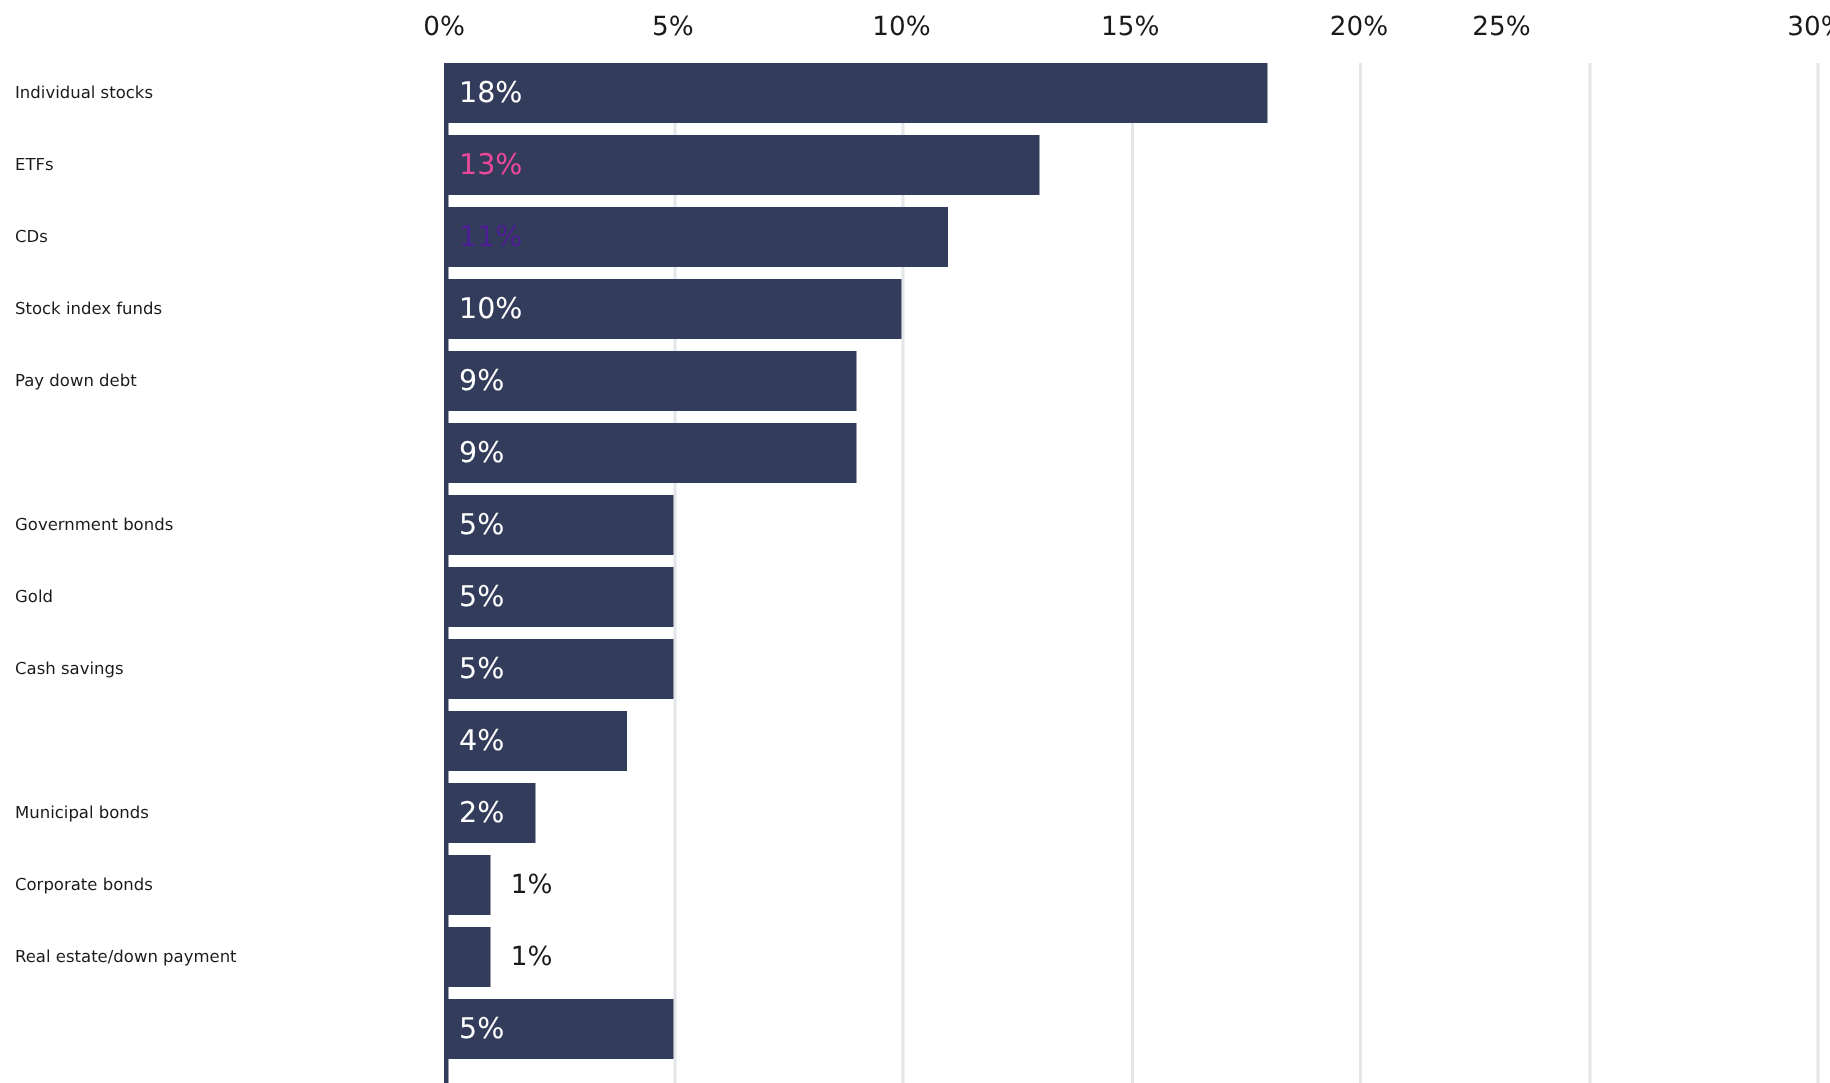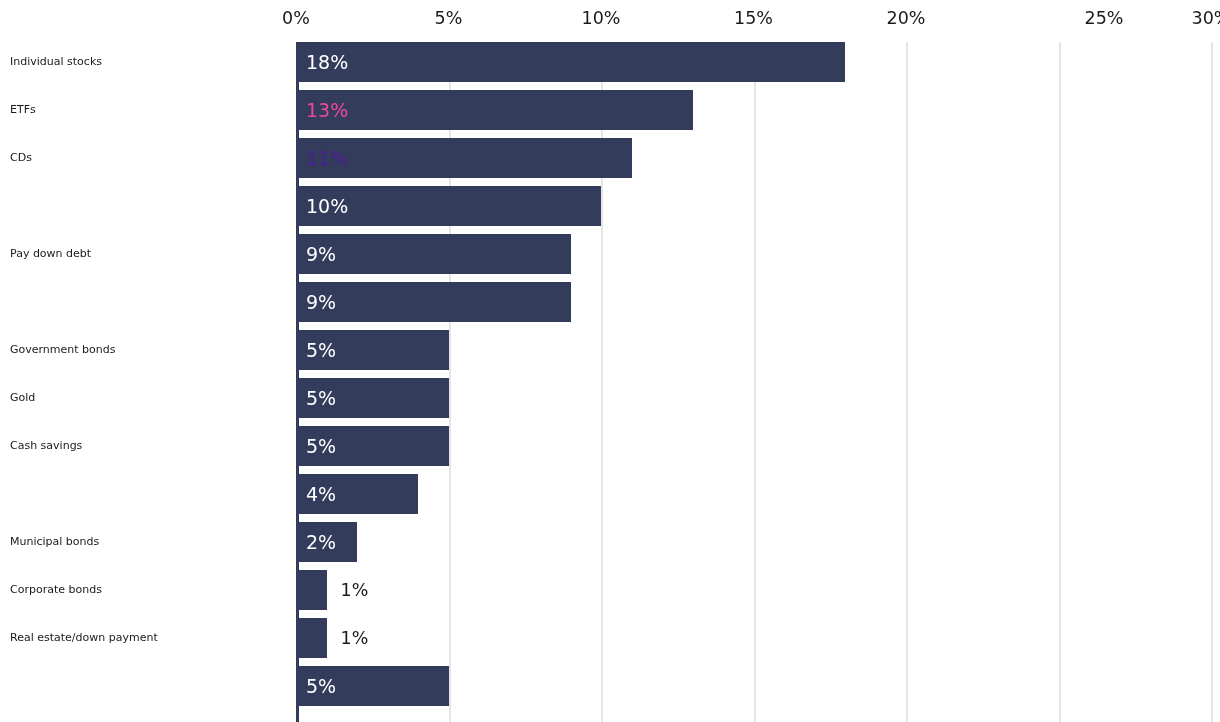--- a/index.html
+++ b/index.html
@@ -121,21 +121,21 @@
 
 <div id="chart-root">
 
   <div class="xaxis">
     <div id="xticks-host">
         <div class="xtick" style="left: 296px;">0%</div>
         <div class="xtick" style="left: 448.5px;">5%</div>
         <div class="xtick" style="left: 601px;">10%</div>
         <div class="xtick" style="left: 753.5px;">15%</div>
         <div class="xtick" style="left: 906px;">20%</div>
-        <div class="xtick" style="left: 1104px; text-align: right;">25%</div>
+        <div class="xtick" style="left: 1001px; text-align: right;">25%</div>
         <div class="xtick" style="left: 1211px;">30%</div>
       </div>
   </div>
 
   <div class="plot">
     <div id="gridlines-host">
         <div class="gridline" style="left: 152.5px;"></div>
         <div class="gridline" style="left: 305px;"></div>
         <div class="gridline" style="left: 457.5px;"></div>
         <div class="gridline" style="left: 610px;"></div>
@@ -155,20 +155,21 @@
         <div class="cat-label">ETFs</div>
         <div class="bar" style="width: 396.5px; background: rgb(52, 60, 92);"></div>
         <div class="bar-label-in" style="left: 306px; color: #ec4899; position: absolute;">13%</div>
       </div>
       <div class="row">
         <div class="cat-label">CDs</div>
         <div class="bar" style="width: 335.5px; background: rgb(52, 60, 92);"></div>
         <div class="bar-label-in" style="left: 306px; color: #4c1d95; position: absolute;">11%</div>
       </div>
       <div class="row">
+        <div class="cat-label">Stock index funds</div>
         <div class="bar" style="width: 305px; background: rgb(52, 60, 92);"></div>
         <div class="bar-label-in" style="left: 306px; color: rgb(255, 255, 255); position: absolute;">10%</div>
       </div>
       <div class="row">
         <div class="cat-label">Pay down debt</div>
         <div class="bar" style="width: 274.5px; background: rgb(52, 60, 92);"></div>
         <div class="bar-label-in" style="left: 306px; color: rgb(255, 255, 255); position: absolute;">9%</div>
       </div>
       <div class="row">
         <div class="bar" style="width: 274.5px; background: rgb(52, 60, 92);"></div>

